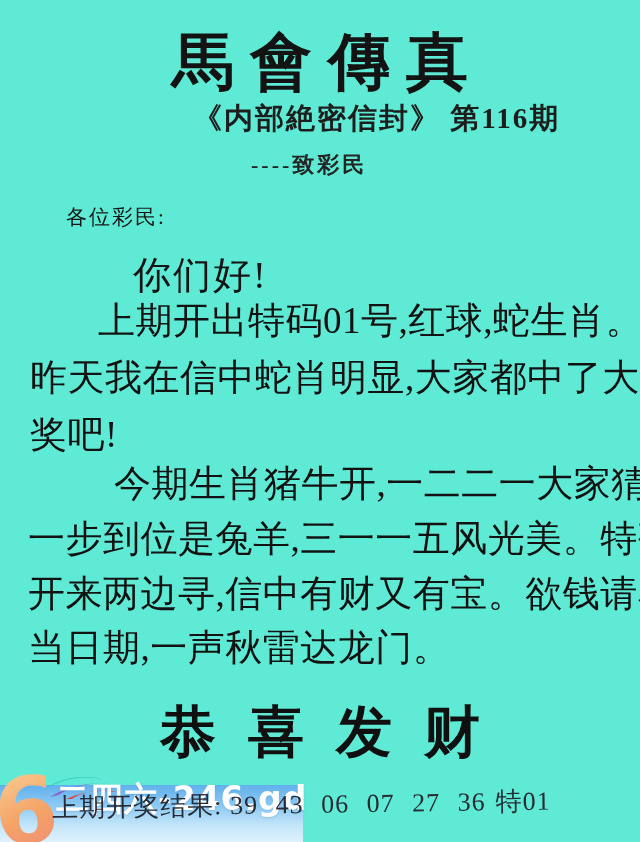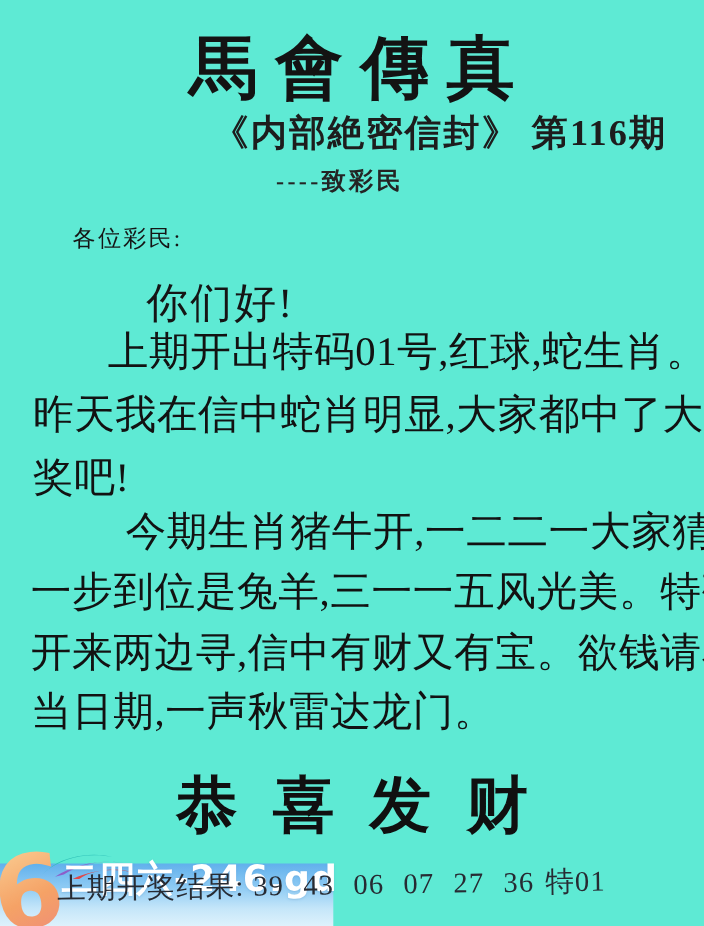--- a/index.html
+++ b/index.html
@@ -18,21 +18,21 @@
   .title{
     position:absolute;top:20px;left:0;width:640px;
     text-align:center;
     font-size:62px;font-weight:700;
     letter-spacing:16px;text-indent:16px;
     color:#131313;
     white-space:nowrap;
   }
   .subtitle{
     position:absolute;top:99px;left:193px;
-    font-size:33px;font-weight:600;
+    font-size:29px;font-weight:600;
     letter-spacing:2px;color:#1d1d1d;
     white-space:nowrap;
   }
   .dedication{
     position:absolute;top:150px;left:251px;
     font-size:22px;font-weight:600;
     letter-spacing:3px;color:#242424;
   }
   
   .salutation{

